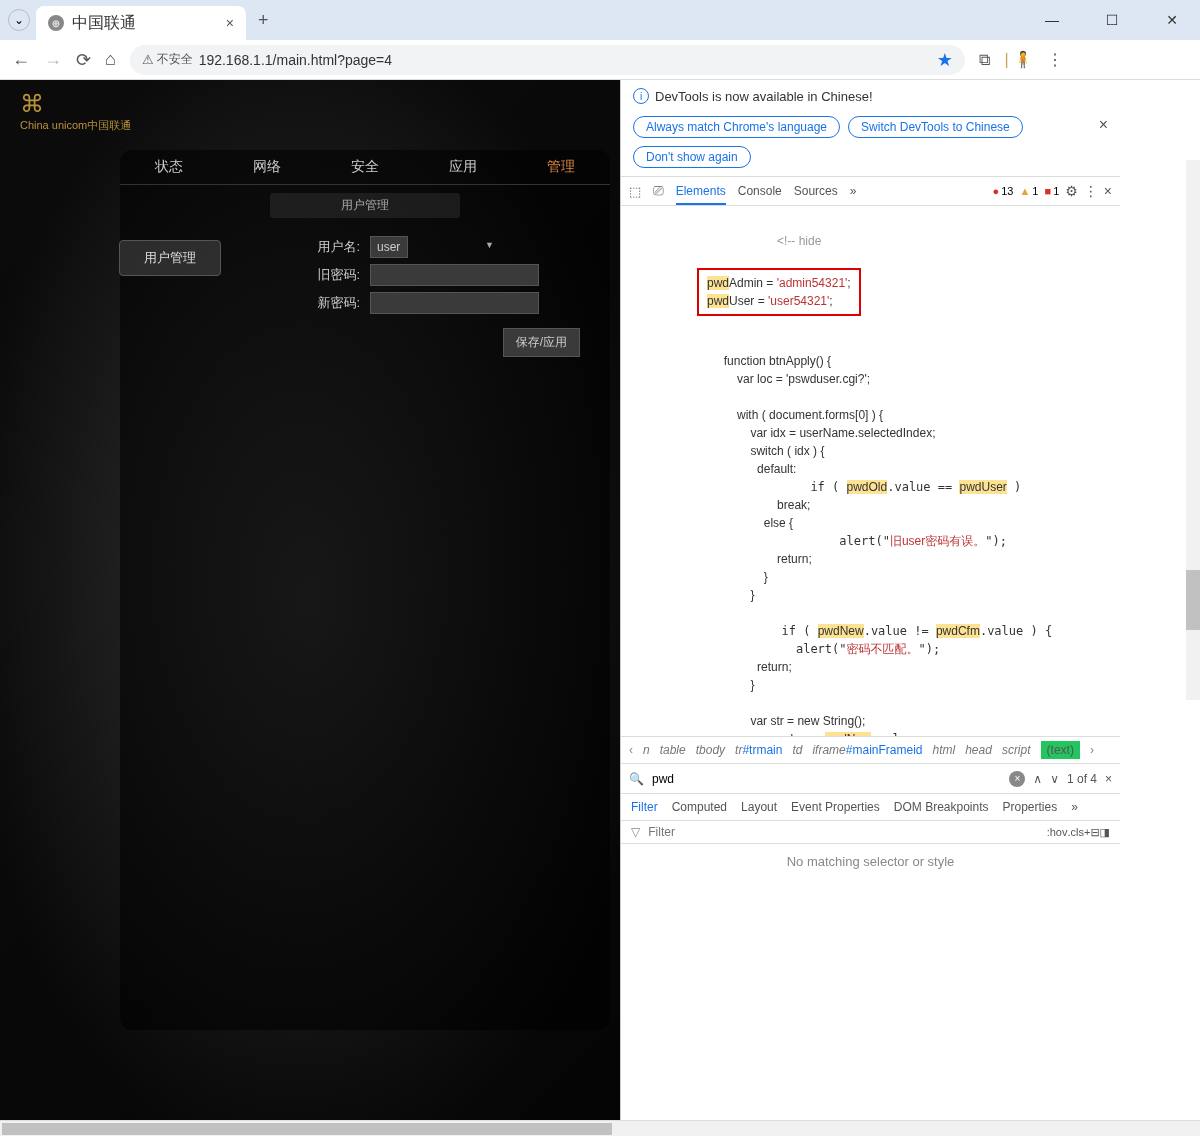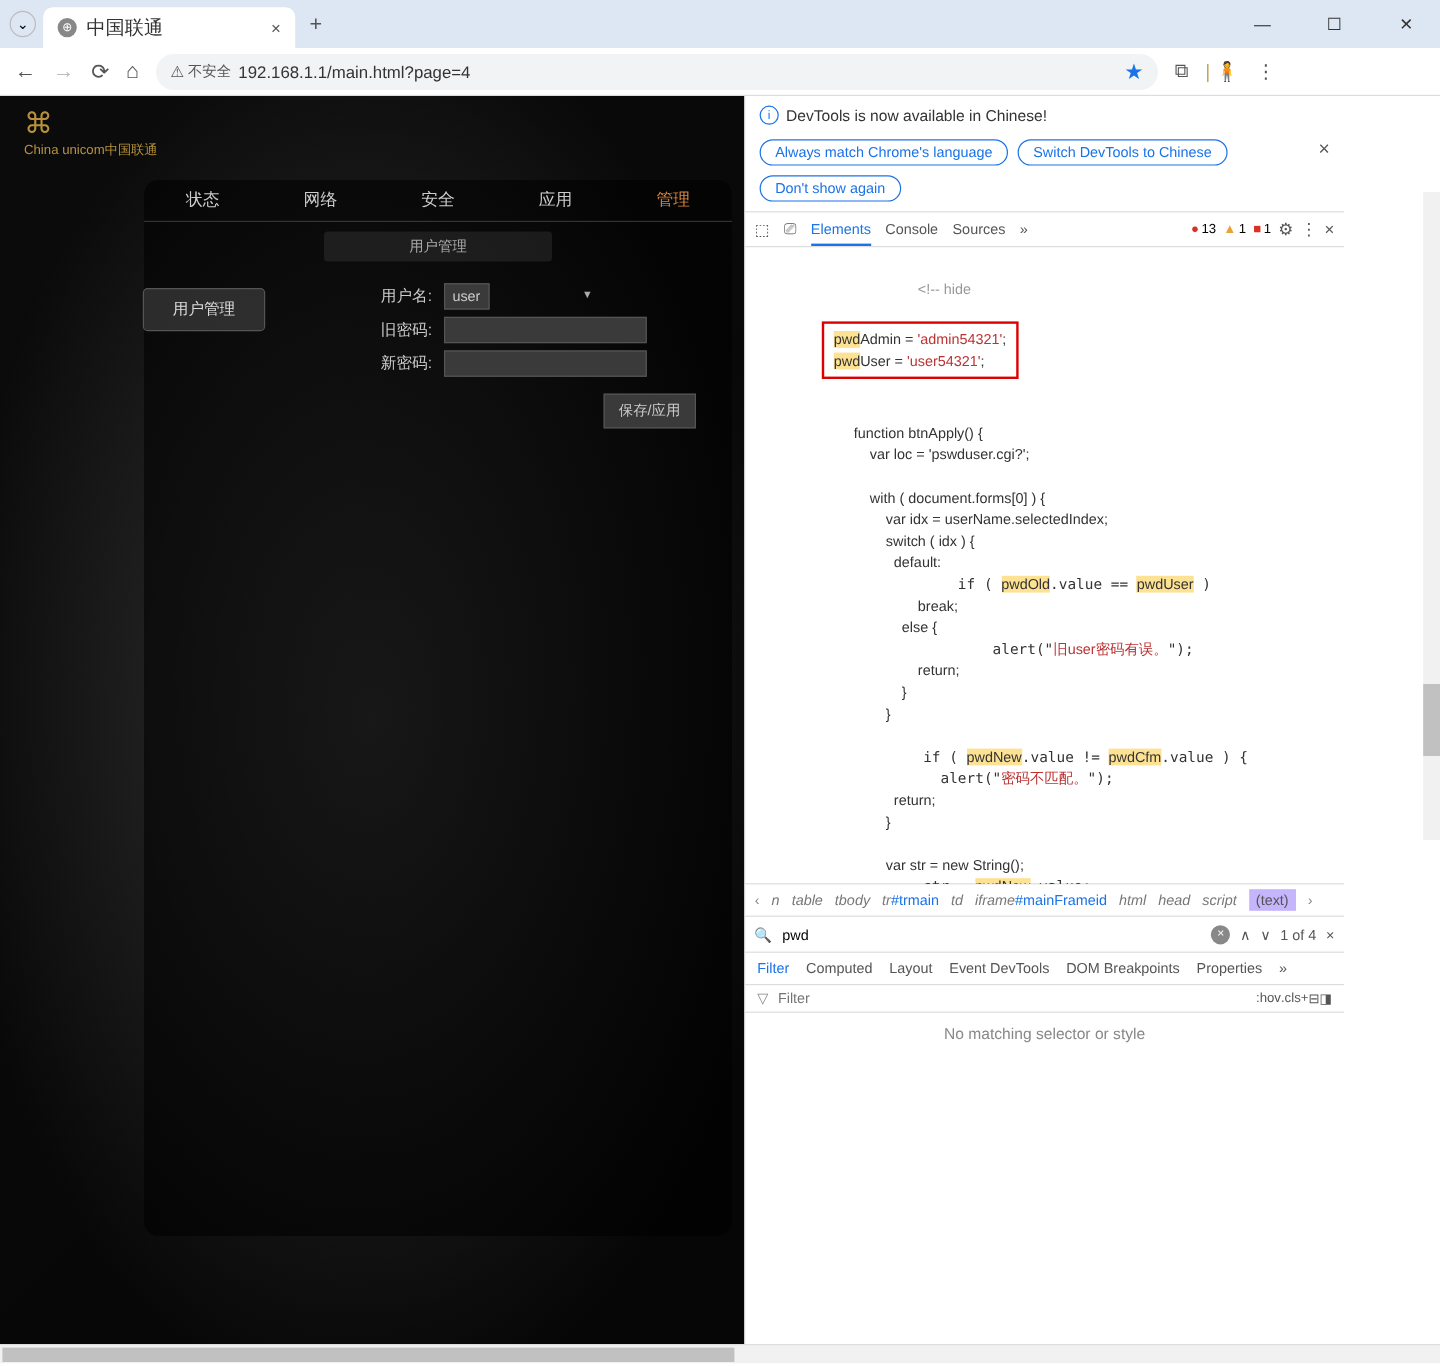--- a/index.html
+++ b/index.html
@@ -65,32 +65,32 @@
 .dt-tabs { display: flex; align-items: center; border-top: 1px solid #ddd; border-bottom: 1px solid #ddd; height: 30px; padding: 0 8px; gap: 12px; font-size: 12px; }
 .dt-tab-icon { color: #555; font-size: 13px; }
 .dt-tab { color: #555; cursor: pointer; }
 .dt-tab.active { color: #1a73e8; border-bottom: 2px solid #1a73e8; padding-bottom: 5px; margin-bottom: -7px; }
 .dt-badges { margin-left: auto; display: flex; gap: 6px; align-items: center; font-size: 11px; }
 .dt-badge-err::before { content: "●"; color: #d93025; margin-right: 2px; }
 .dt-badge-warn::before { content: "▲"; color: #e8a23a; margin-right: 2px; }
 .dt-badge-info::before { content: "■"; color: #d93025; margin-right: 2px; }
 .dt-gear { color: #555; font-size: 14px; }
 
-.dt-code { flex: 0 0 530px; overflow: auto; padding: 8px 4px; font-family: "SimSun", monospace; font-size: 12px; line-height: 1.5; color: #333; position: relative; white-space: pre; }
+.dt-code { flex: 0 0 530px; overflow: auto; padding: 8px 16px; font-family: "SimSun", monospace; font-size: 12px; line-height: 1.5; color: #333; position: relative; white-space: pre; }
 .dt-code .comment { color: #999; }
 .dt-code .hl { background: #fde293; }
 .dt-code .str { color: #b33; }
 .dt-code .redbox { border: 2px solid #d00; padding: 4px 8px; display: inline-block; margin-left: 60px; }
 .dt-scrollbar { position: absolute; right: 0; top: 160px; width: 14px; height: 540px; background: #f1f1f1; }
 .dt-scroll-thumb { position: absolute; right: 0; top: 410px; width: 14px; height: 60px; background: #c1c1c1; }
 
 .dt-breadcrumb { border-top: 1px solid #ddd; border-bottom: 1px solid #ddd; height: 28px; display: flex; align-items: center; padding: 0 8px; font-size: 12px; gap: 10px; color: #555; }
 .dt-bc-item { color: #777; font-style: italic; }
 .dt-bc-hash { color: #1a73e8; font-style: normal; }
-.dt-bc-active { background: #c4b5fd; padding: 2px 6px; font-style: normal; }
+.dt-bc-active { background: #22c55e; padding: 2px 6px; font-style: normal; }
 .dt-bc-arrow { color: #888; }
 
 .dt-search { border-bottom: 1px solid #ddd; height: 30px; display: flex; align-items: center; padding: 0 8px; gap: 8px; font-size: 12px; }
 .dt-search-input { flex: 1; border: none; outline: none; font-size: 12px; }
 .dt-search-clear { width: 16px; height: 16px; background: #888; border-radius: 50%; color: #fff; font-size: 10px; display: flex; align-items: center; justify-content: center; }
 .dt-search-nav { color: #555; cursor: pointer; }
 .dt-search-count { color: #555; }
 
 .dt-styles-tabs { display: flex; gap: 14px; padding: 6px 10px; border-bottom: 1px solid #ddd; font-size: 12px; }
 .dt-styles-tab { color: #555; cursor: pointer; }
@@ -267,21 +267,21 @@
       <span class="dt-search-nav">∧</span>
       <span class="dt-search-nav">∨</span>
       <span class="dt-search-count">1 of 4</span>
       <span class="dt-search-nav">×</span>
     </div>
 
     <div class="dt-styles-tabs">
       <span class="dt-styles-tab active">Filter</span>
       <span class="dt-styles-tab">Computed</span>
       <span class="dt-styles-tab">Layout</span>
-      <span class="dt-styles-tab">Event DevTools</span>
+      <span class="dt-styles-tab">Event Properties</span>
       <span class="dt-styles-tab">DOM Breakpoints</span>
       <span class="dt-styles-tab">Properties</span>
       <span class="dt-styles-tab">»</span>
     </div>
     <div class="dt-filter-row">
       <span class="dt-filter-icon">▽</span>
       <input class="dt-filter-input" placeholder="Filter" style="">
       <div class="dt-filter-btns">
         <span>:hov</span>
         <span>.cls</span>

